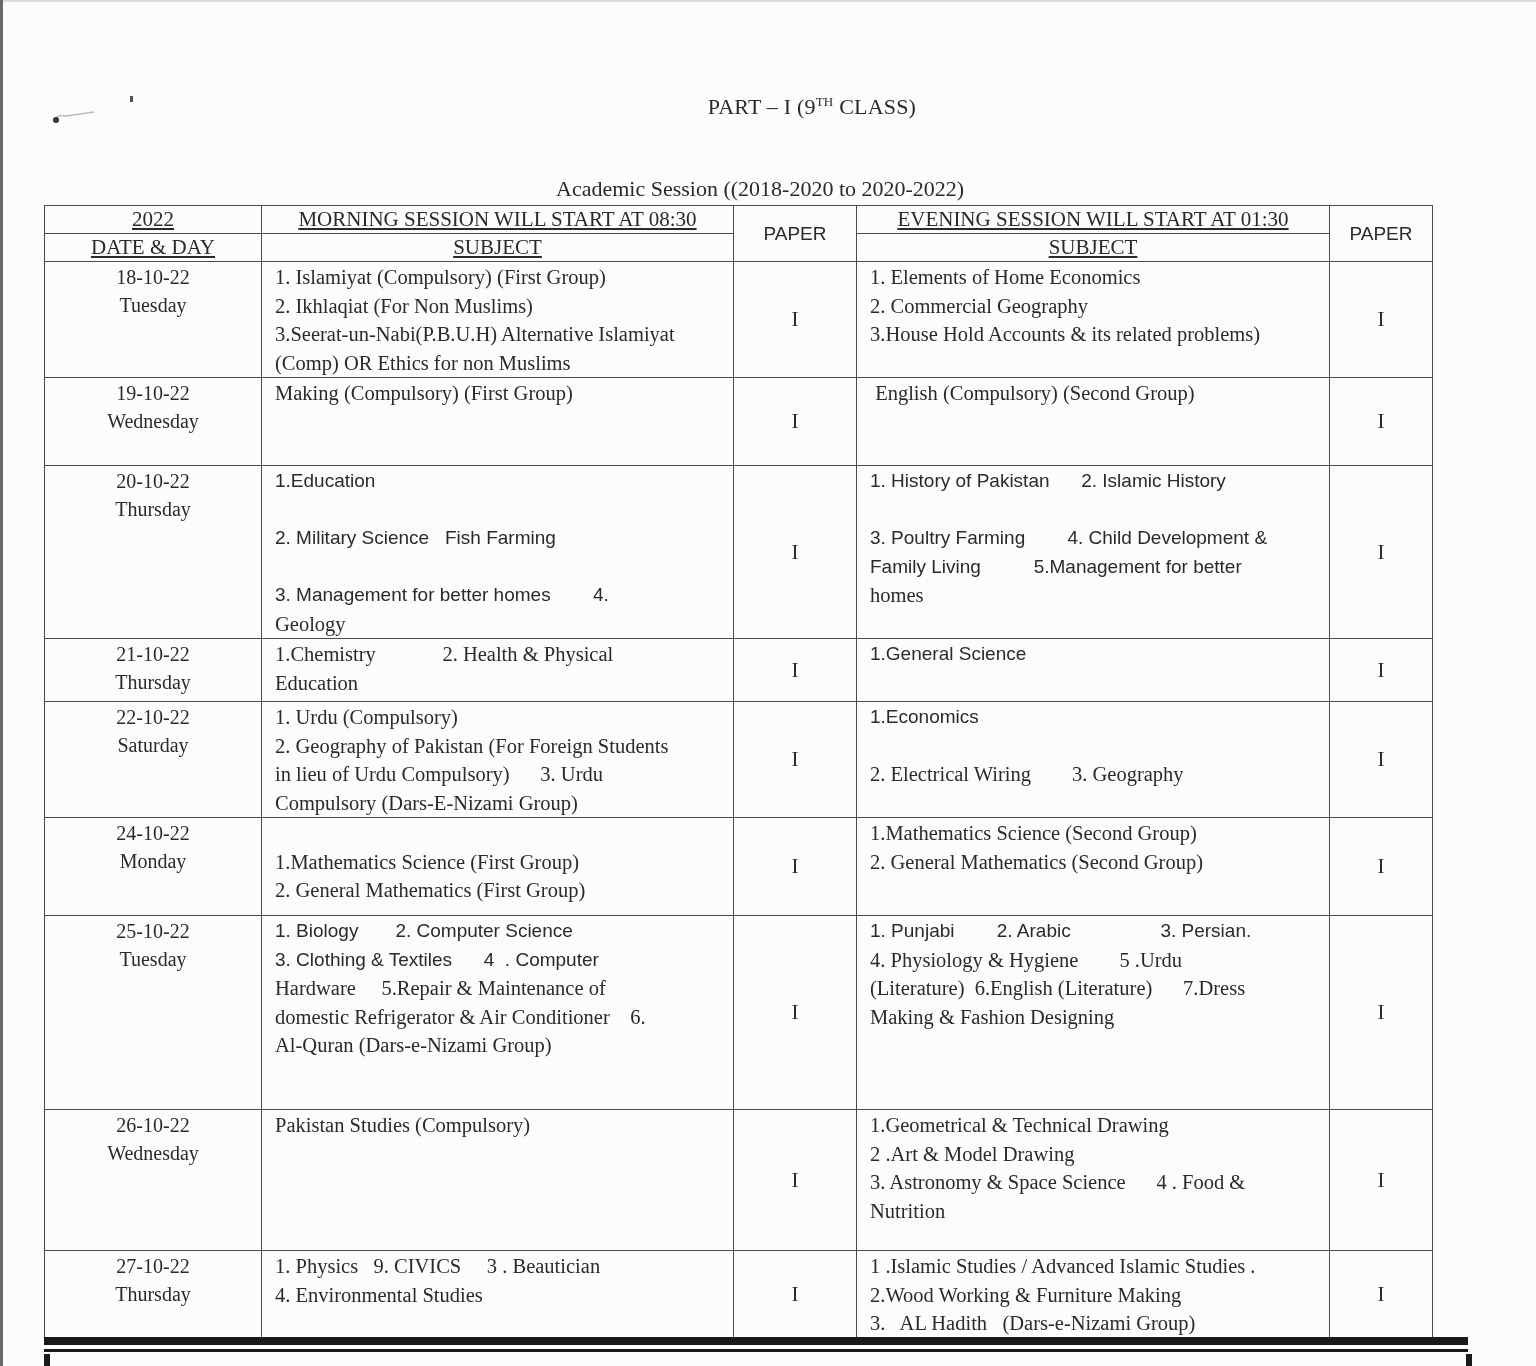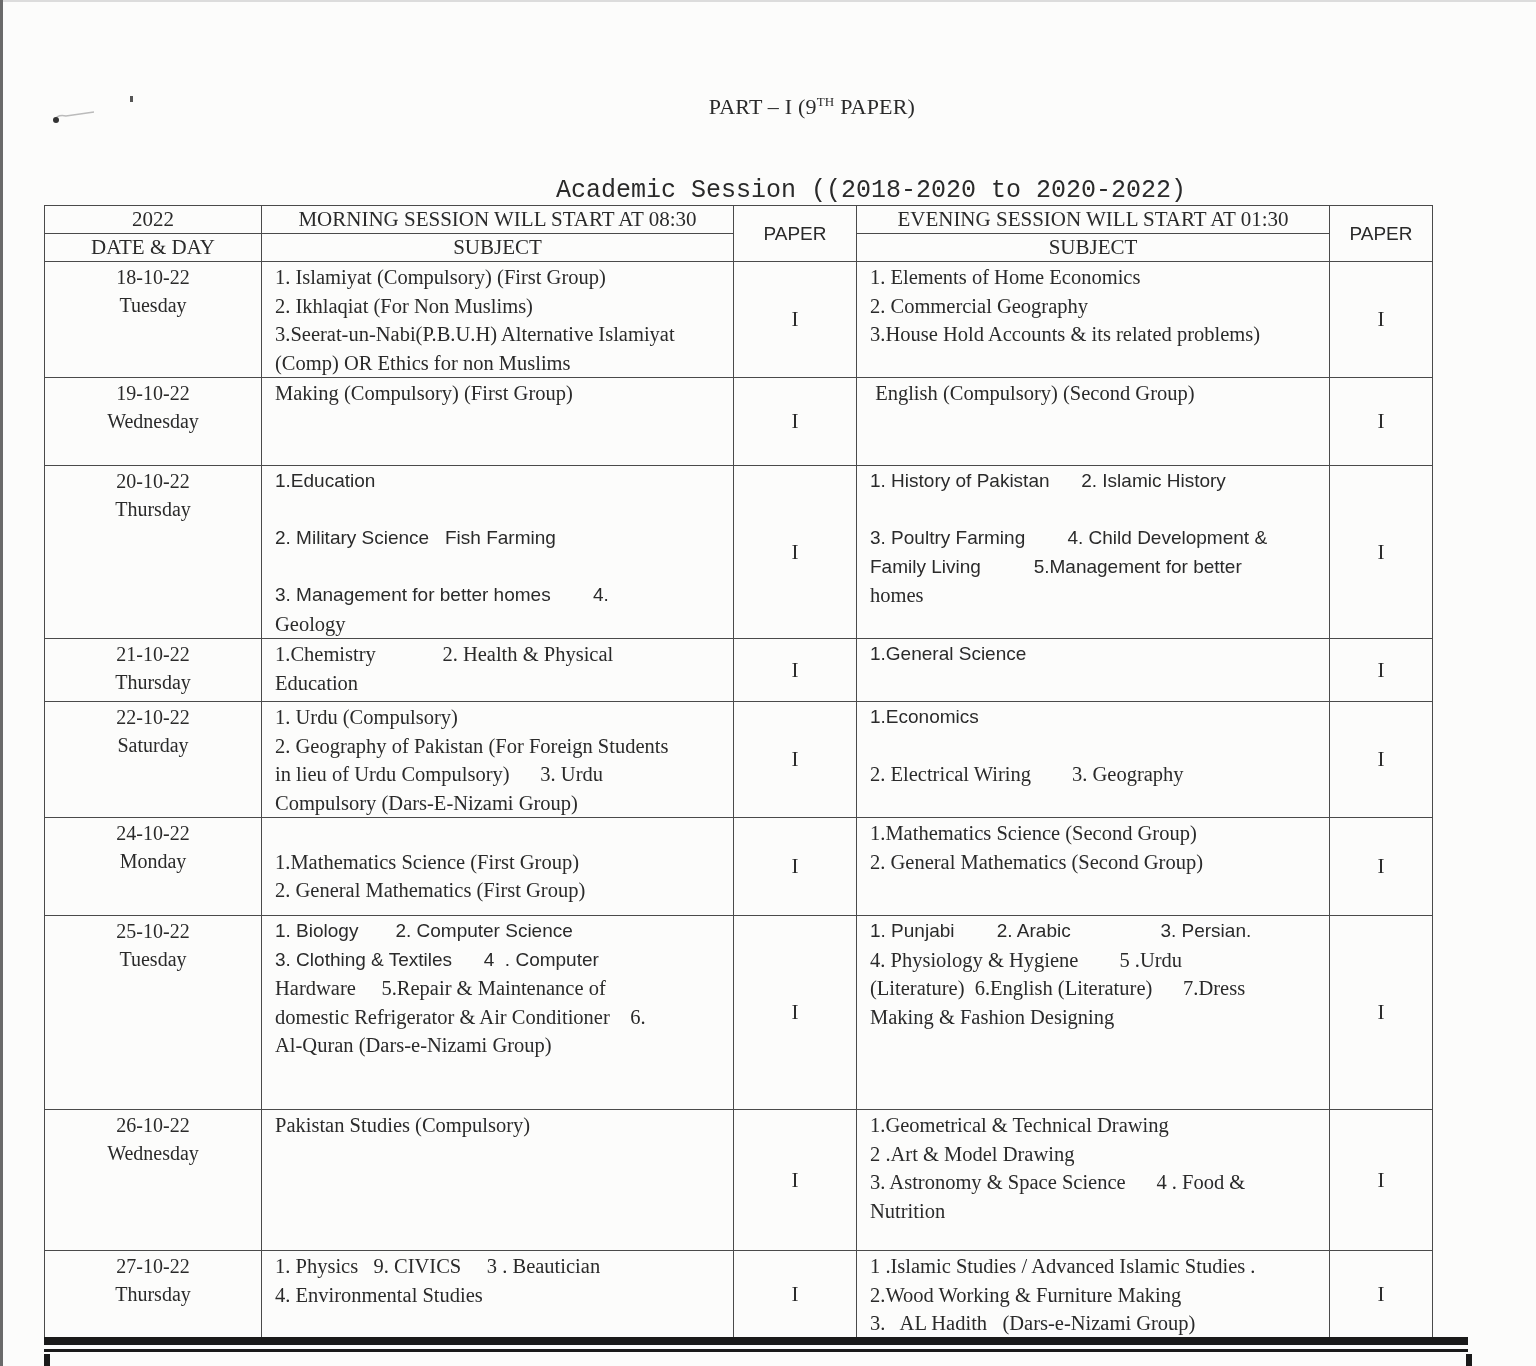--- a/index.html
+++ b/index.html
@@ -11,33 +11,33 @@
   }
   .left-edge { position: absolute; left: 0; top: 0; width: 3px; height: 1366px; background: #6a6a6a; }
   .top-edge { position: absolute; left: 0; top: 0; width: 1536px; height: 2px; background: #dcdcdc; }
   .scan-mark { position: absolute; left: 50px; top: 96px; width: 90px; height: 30px; }
   .part-title {
     position: absolute; left: 0; width: 1624px; top: 94px; text-align: center;
     font-size: 22px; letter-spacing: 0.2px;
   }
   .part-title sup { font-size: 13px; }
   .session-title {
-    position: absolute; left: 556px; top: 176px; font-size: 25px; font-family: Liberation Mono, monospace;
+    position: absolute; left: 556px; top: 176px; font-size: 22px;
   }
   table.schedule {
     position: absolute; left: 44px; top: 205px;
     border-collapse: collapse; table-layout: fixed;
     width: 1388px;
   }
   table.schedule td, table.schedule th {
     border: 1.5px solid #4a4a4a;
     vertical-align: top; padding: 0;
     font-weight: normal;
   }
-  .hdr { font-size: 21px; text-align: center; line-height: 27px; height: 27px; }
+  .hdr { font-size: 21px; text-align: center; line-height: 27px; height: 27px; text-decoration: underline; }
   .hdr-paper { font-family: "Liberation Sans", sans-serif; font-size: 19px; text-align: center; vertical-align: middle !important; }
   .date-cell { text-align: center; font-size: 20px; line-height: 28px; padding-top: 1px !important; }
   .subj-cell { font-size: 20.5px; line-height: 28.5px; padding: 1px 10px 0 13px !important; }
   .subj-cell .line { display: block; white-space: pre; }
   .subj-cell .sans { font-family: "Liberation Sans", sans-serif; font-size: 19px; }
   .paper-cell { text-align: center; font-size: 21px; vertical-align: middle !important; }
   .bottom-rule {
     position: absolute; left: 44px; top: 1337px; width: 1424px; height: 8px; background: #1a1a1a;
   }
   .bottom-rule2 {
@@ -53,21 +53,21 @@
 
 <div class="top-edge"></div>
 <div class="left-edge"></div>
 
 <svg class="scan-mark" viewBox="0 0 90 30">
   <path d="M4 24 Q8 18 16 20 Q30 18 44 16" stroke="#bbb" stroke-width="1.5" fill="none"></path>
   <circle cx="6" cy="24" r="3" fill="#333"></circle>
   <rect x="80" y="0" width="3" height="6" fill="#555"></rect>
 </svg>
 
-<div class="part-title"><span>PART  – I (9</span><sup>TH</sup><span> PAPER)</span></div>
+<div class="part-title"><span>PART  – I (9</span><sup>TH</sup><span> CLASS)</span></div>
 <div class="session-title">Academic Session ((2018-2020 to 2020-2022)</div>
 
 <table class="schedule">
   <colgroup>
     <col style="width:217px">
     <col style="width:472px">
     <col style="width:123px">
     <col style="width:473px">
     <col style="width:103px">
   </colgroup>

